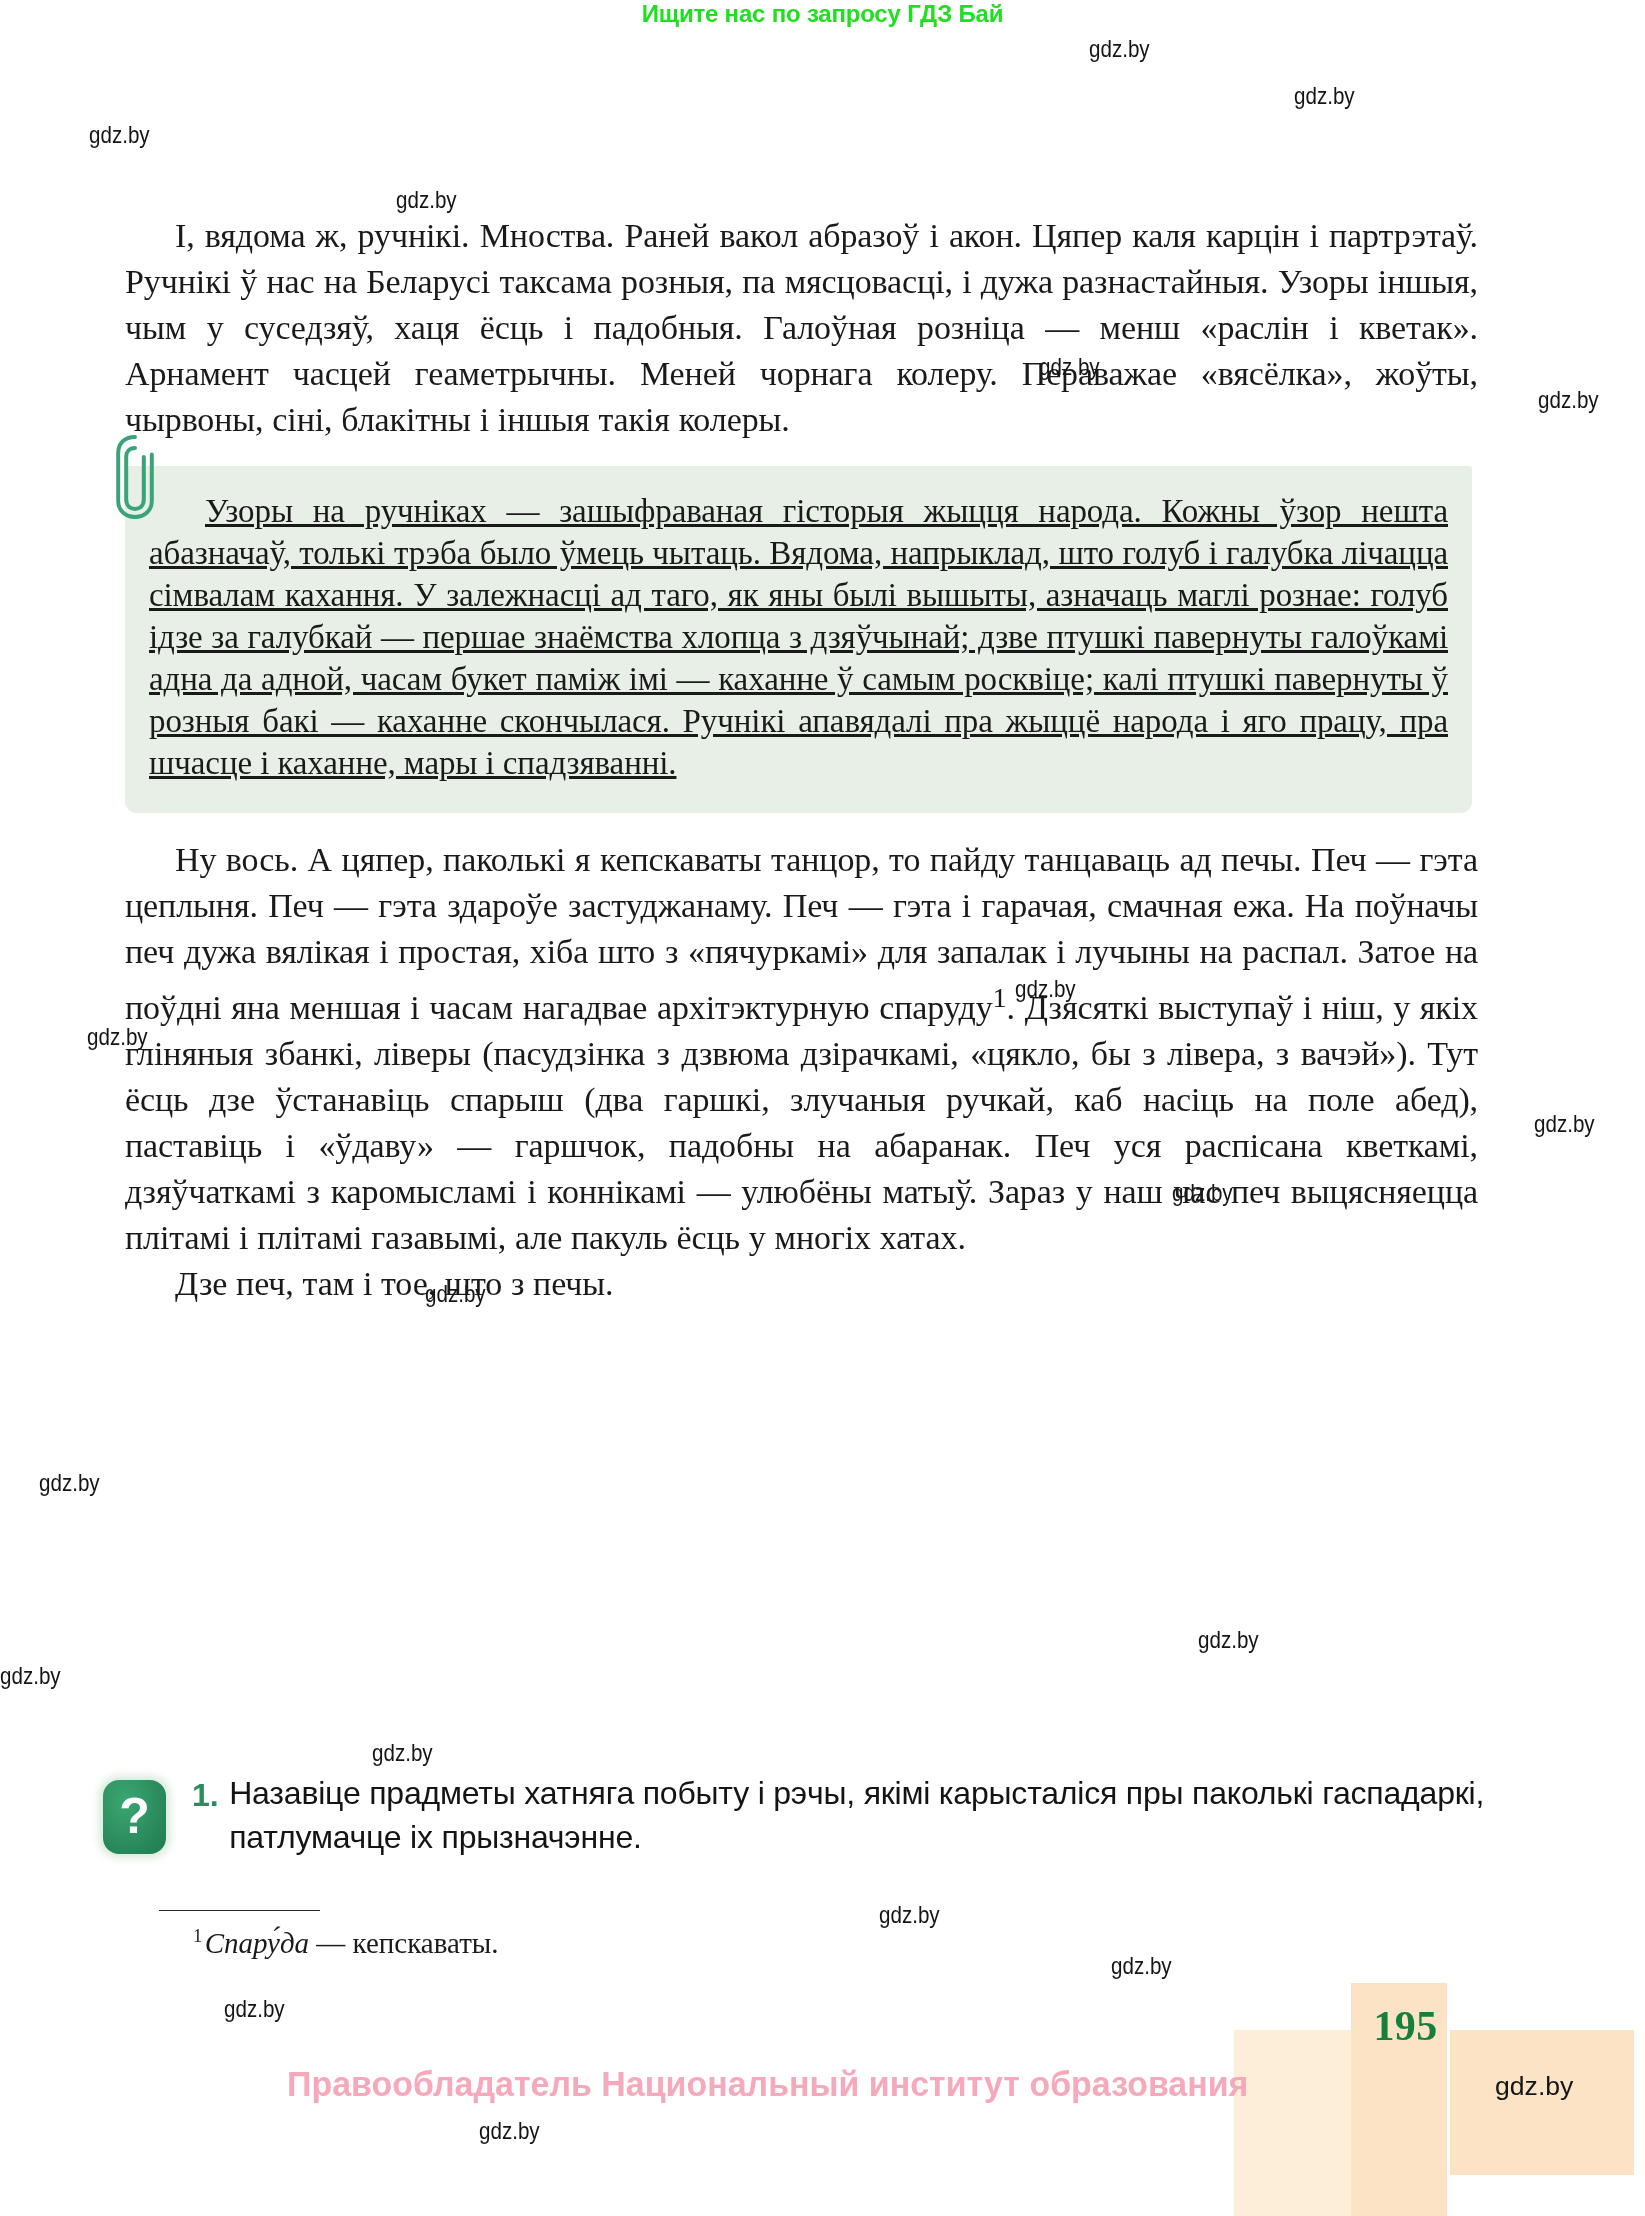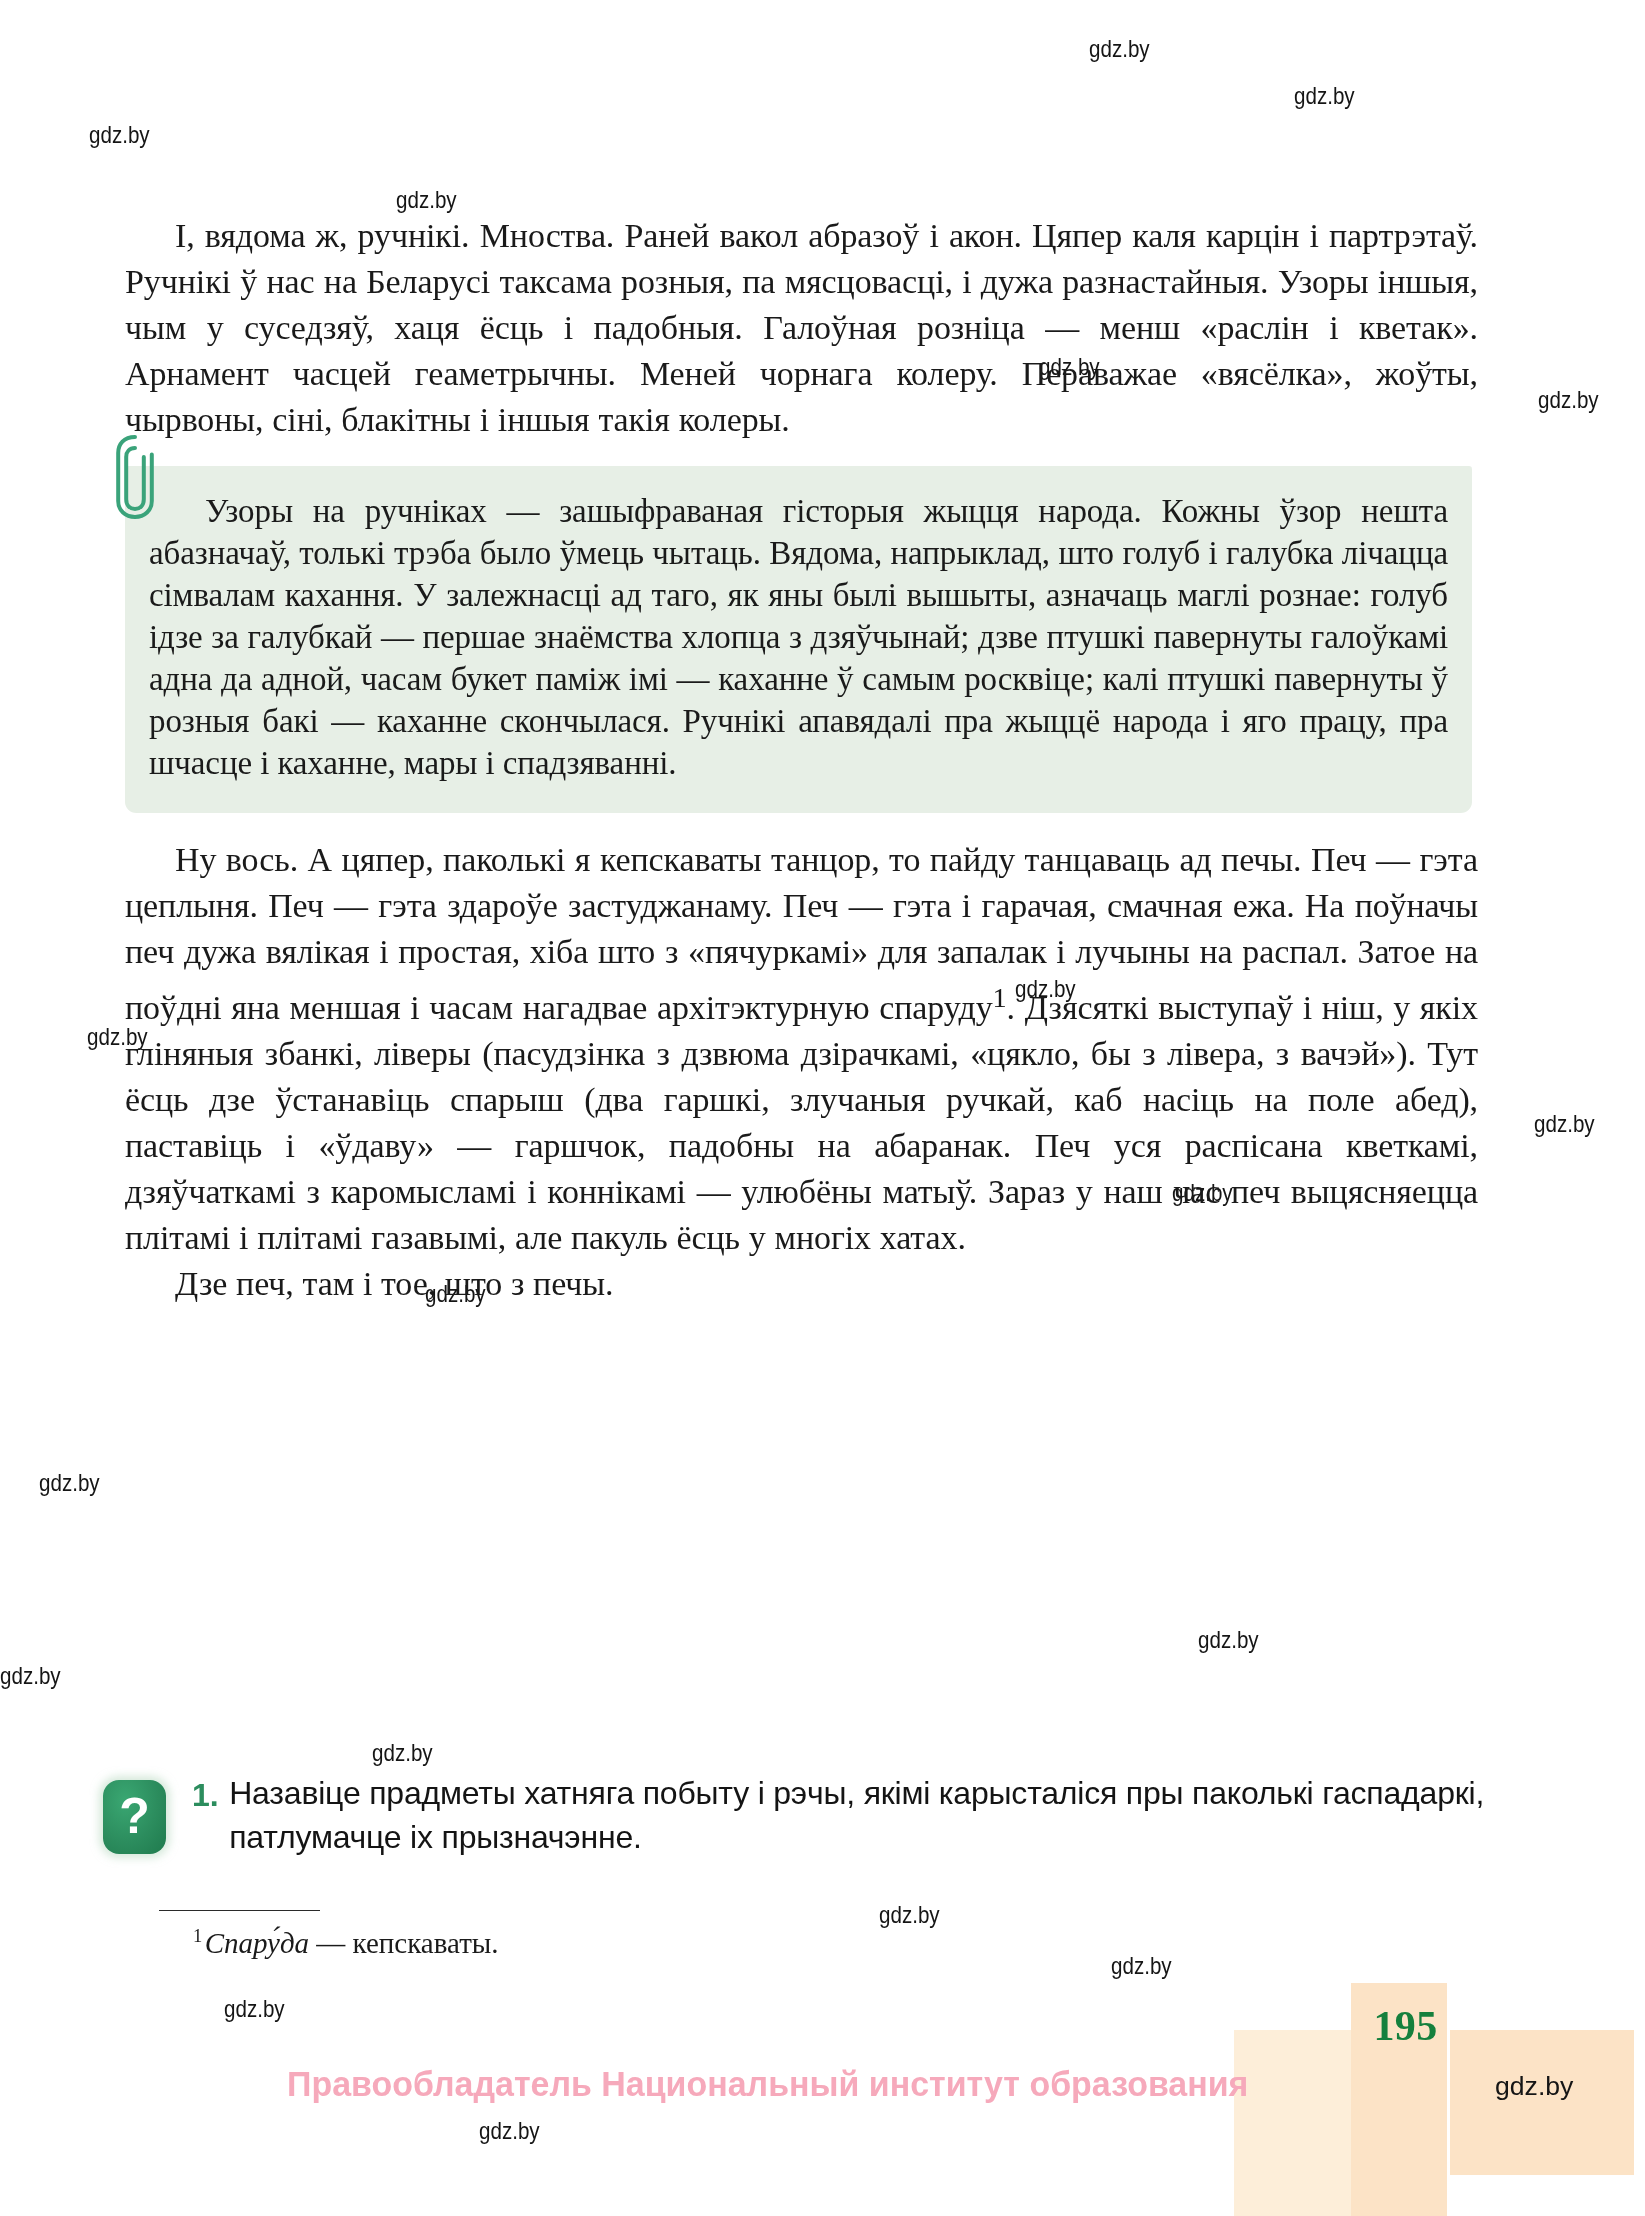--- a/index.html
+++ b/index.html
@@ -65,20 +65,21 @@
 
   
   .note-box {
     position: relative;
     margin: 23.4px 0 0 0;
     width: 1347px;
     background: #e7efe6;
     border-radius: 3.2px 3.2px 11.3px 11.3px;
     box-sizing: border-box;
     padding: 23.4px 24px 29px 24px;
+    text-decoration: underline;
   }
   .note-box p {
     margin: 0;
     font-size: 33px;
     line-height: 42px;
     text-align: justify;
     text-indent: 56px;
     letter-spacing: -0.1px;
   }
   .clip-icon {
@@ -218,20 +219,21 @@
     color: #1b32c8;
     letter-spacing: 0.8px;
     white-space: nowrap;
   }
 </style>
 </head>
 <body>
 
 <div id="page">
 
+  <div class="promo-banner">Ищите нас по запросу ГДЗ Бай</div>
 
   <div id="watermark-layer">
       <div class="wm" style="left: 1089px; top: 36px;">gdz.by</div>
       <div class="wm" style="left: 1294px; top: 83px;">gdz.by</div>
       <div class="wm" style="left: 89px; top: 122px;">gdz.by</div>
       <div class="wm" style="left: 396px; top: 187px;">gdz.by</div>
       <div class="wm" style="left: 1039px; top: 354px;">gdz.by</div>
       <div class="wm" style="left: 1538px; top: 387px;">gdz.by</div>
       <div class="wm" style="left: 656px; top: 519px;">gdz.by</div>
       <div class="wm" style="left: 199px; top: 556px;">gdz.by</div>

